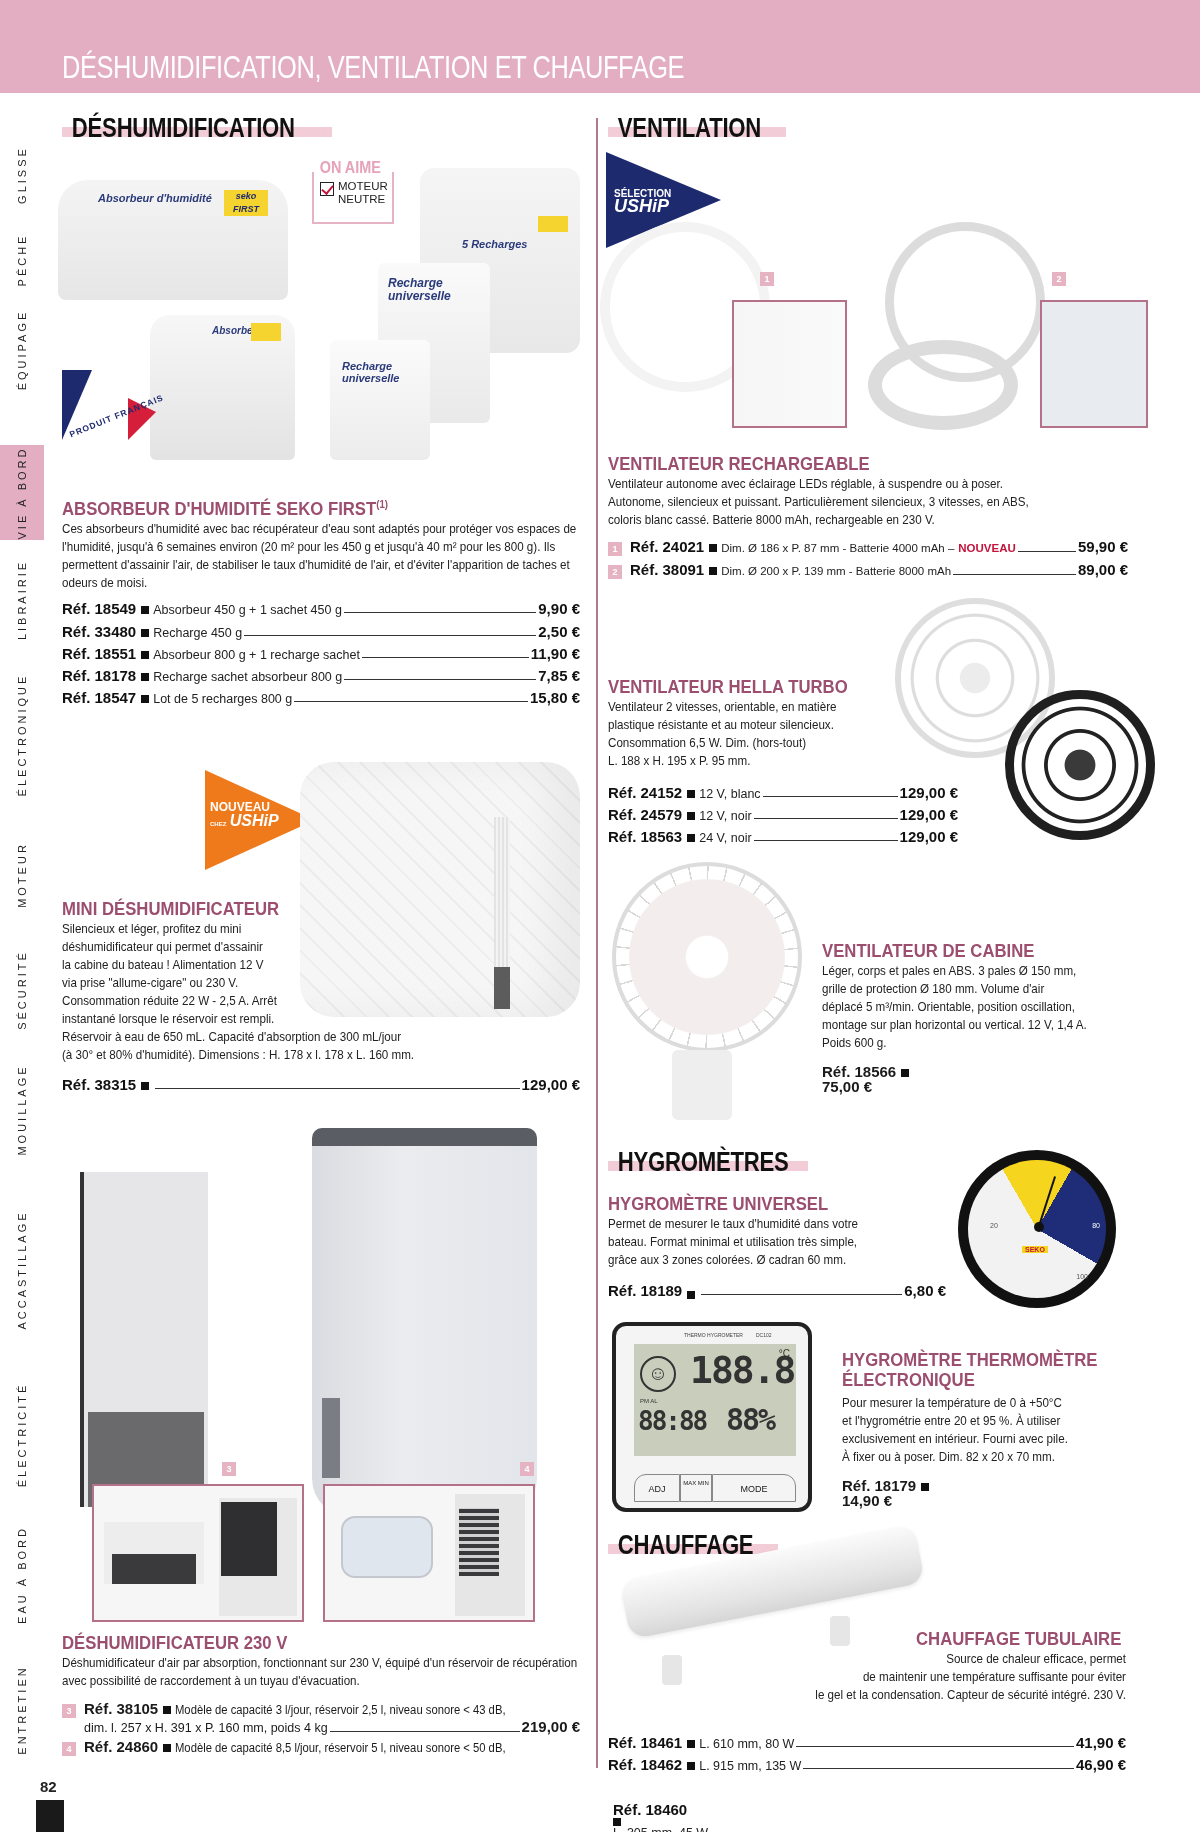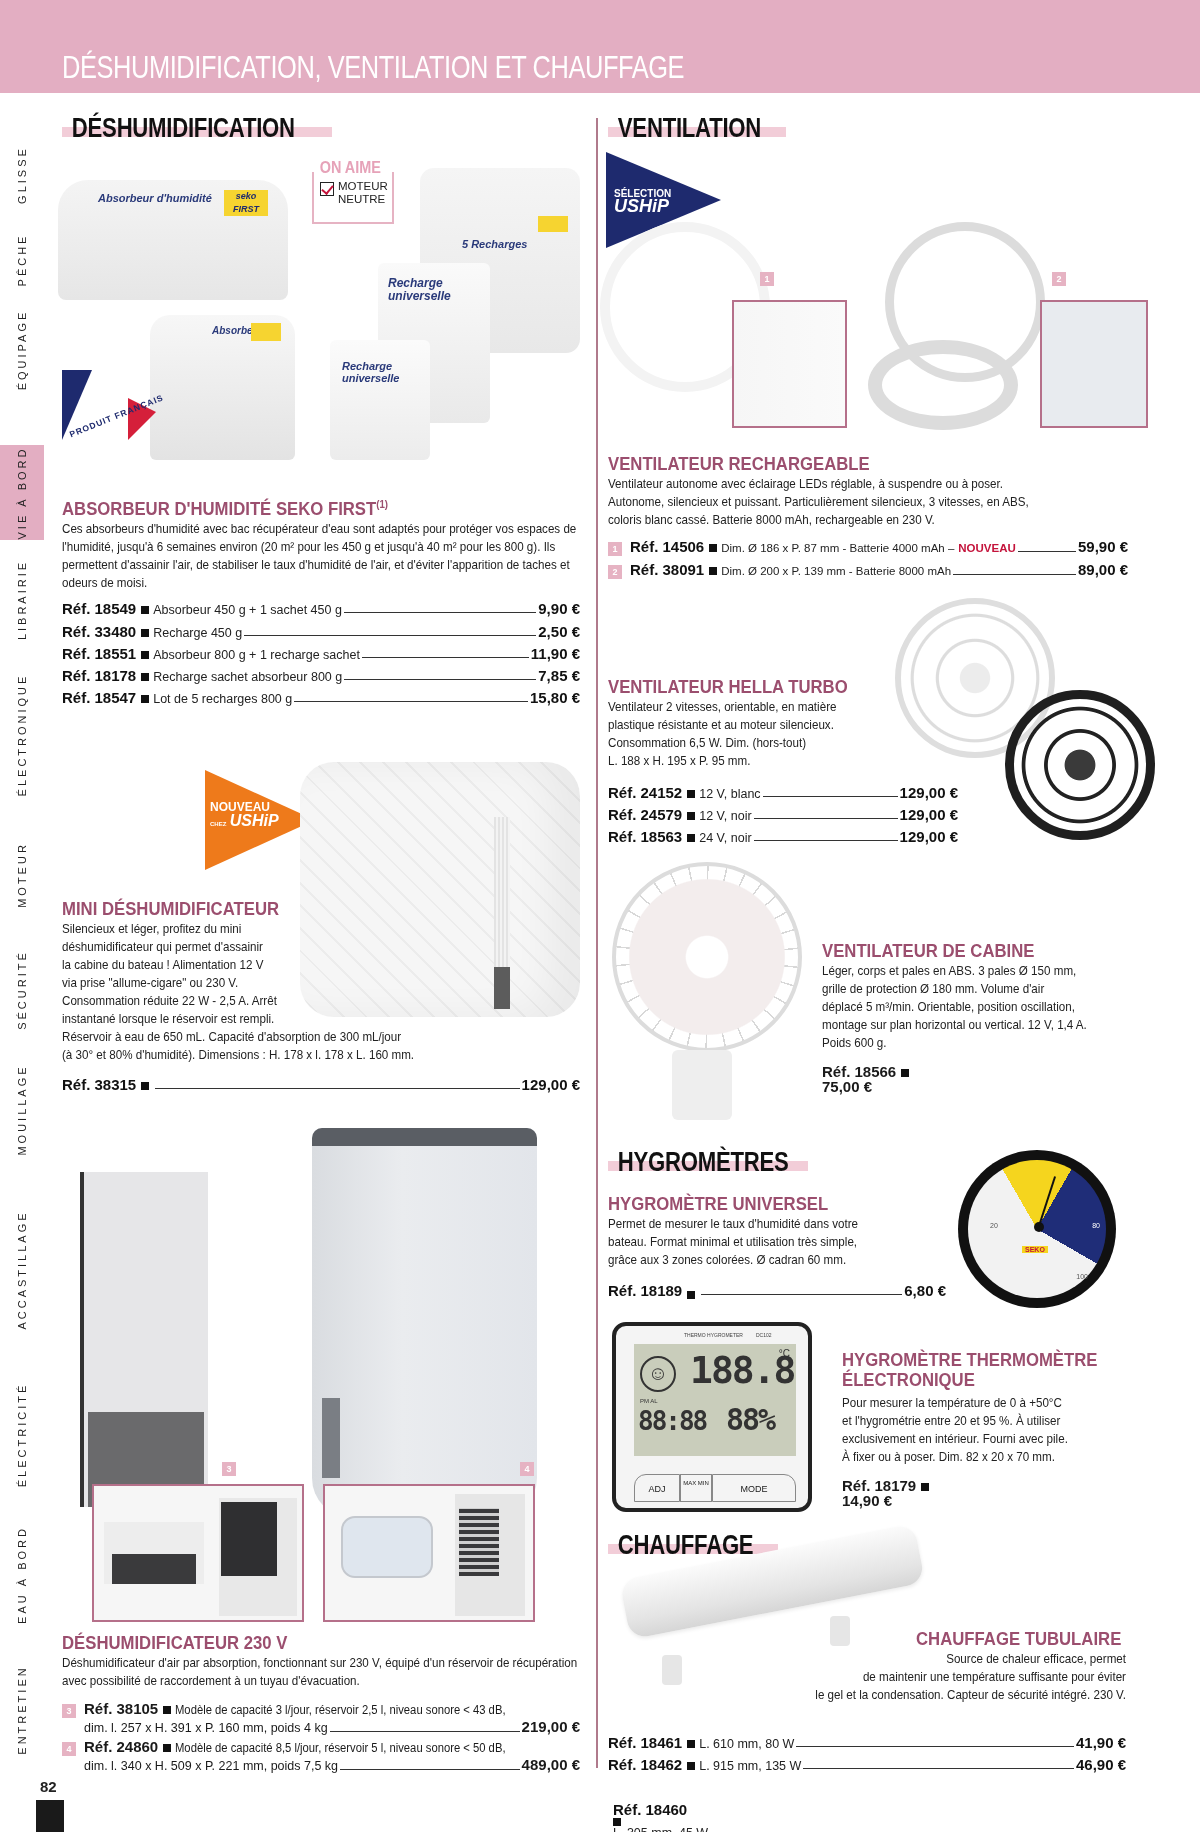--- a/index.html
+++ b/index.html
@@ -252,25 +252,20 @@
       <span style="font-weight:bold;font-size:15px;">219,00 €</span>
     </div>
 </div>
 <div style="position:absolute;left:62px;top:1738px;width:518px;">
   <div style="display:flex;align-items:baseline;white-space:nowrap;font-size:12.5px;">
       <span class="num-badge">4</span>
       <span style="font-weight:bold;font-size:15px;">Réf. 24860</span>
       <span style="display:inline-block;width:8px;height:8px;background:#111;margin:0 4px 0 5px;"></span>
       <span style="transform:scaleX(0.9);transform-origin:left;display:inline-block;">Modèle de capacité 8,5 l/jour, réservoir 5 l, niveau sonore &lt; 50 dB,</span>
     </div>
-  <div style="display:flex;align-items:baseline;white-space:nowrap;font-size:12.5px;padding-left:22px;">
-      <span>dim. l. 340 x H. 509 x P. 221 mm, poids 7,5 kg</span>
-      <span style="flex:1;border-bottom:1px solid #333;margin:0 2px 4px;"></span>
-      <span style="font-weight:bold;font-size:15px;">489,00 €</span>
-    </div>
 </div>
 
 <div class="sec-h" style="left:608px;top:113px;width:180px;">
   <div class="bar" style="width:178px;"></div>
   <span>VENTILATION</span>
 </div>
 
 <div class="badge-blue"></div>
 <div class="badge-blue-text">
     <div>SÉLECTION</div>
@@ -287,21 +282,21 @@
 <div class="frame" style="left:1040px;top:300px;width:108px;height:128px;background:#e8ebef;"></div>
 
 <div class="prod-title" style="left:608px;top:453px;">VENTILATEUR RECHARGEABLE</div>
 <div class="desc" style="left:608px;top:475px;width:620px;transform:scaleX(0.86);transform-origin:left top;">
   <div>Ventilateur autonome avec éclairage LEDs réglable, à suspendre ou à poser.</div>
   <div>Autonome, silencieux et puissant. Particulièrement silencieux, 3 vitesses, en ABS,</div>
   <div>coloris blanc cassé. Batterie 8000 mAh, rechargeable en 230 V.</div>
 </div>
 <div class="ref-row" style="left:608px;top:538px;width:520px;">
     <span class="num-badge">1</span>
-    <span class="ref">Réf. 14506</span>
+    <span class="ref">Réf. 24021</span>
     <span class="sq"></span>
     <span class="spec" style="font-size:11.5px;">Dim. Ø 186 x P. 87 mm - Batterie 4000 mAh –</span>
     <span class="nouveau">NOUVEAU</span>
     <span class="dots"></span>
     <span class="price">59,90 €</span>
   </div>
 <div class="ref-row" style="left:608px;top:561px;width:520px;">
     <span class="num-badge">2</span>
     <span class="ref">Réf. 38091</span>
     <span class="sq"></span>

